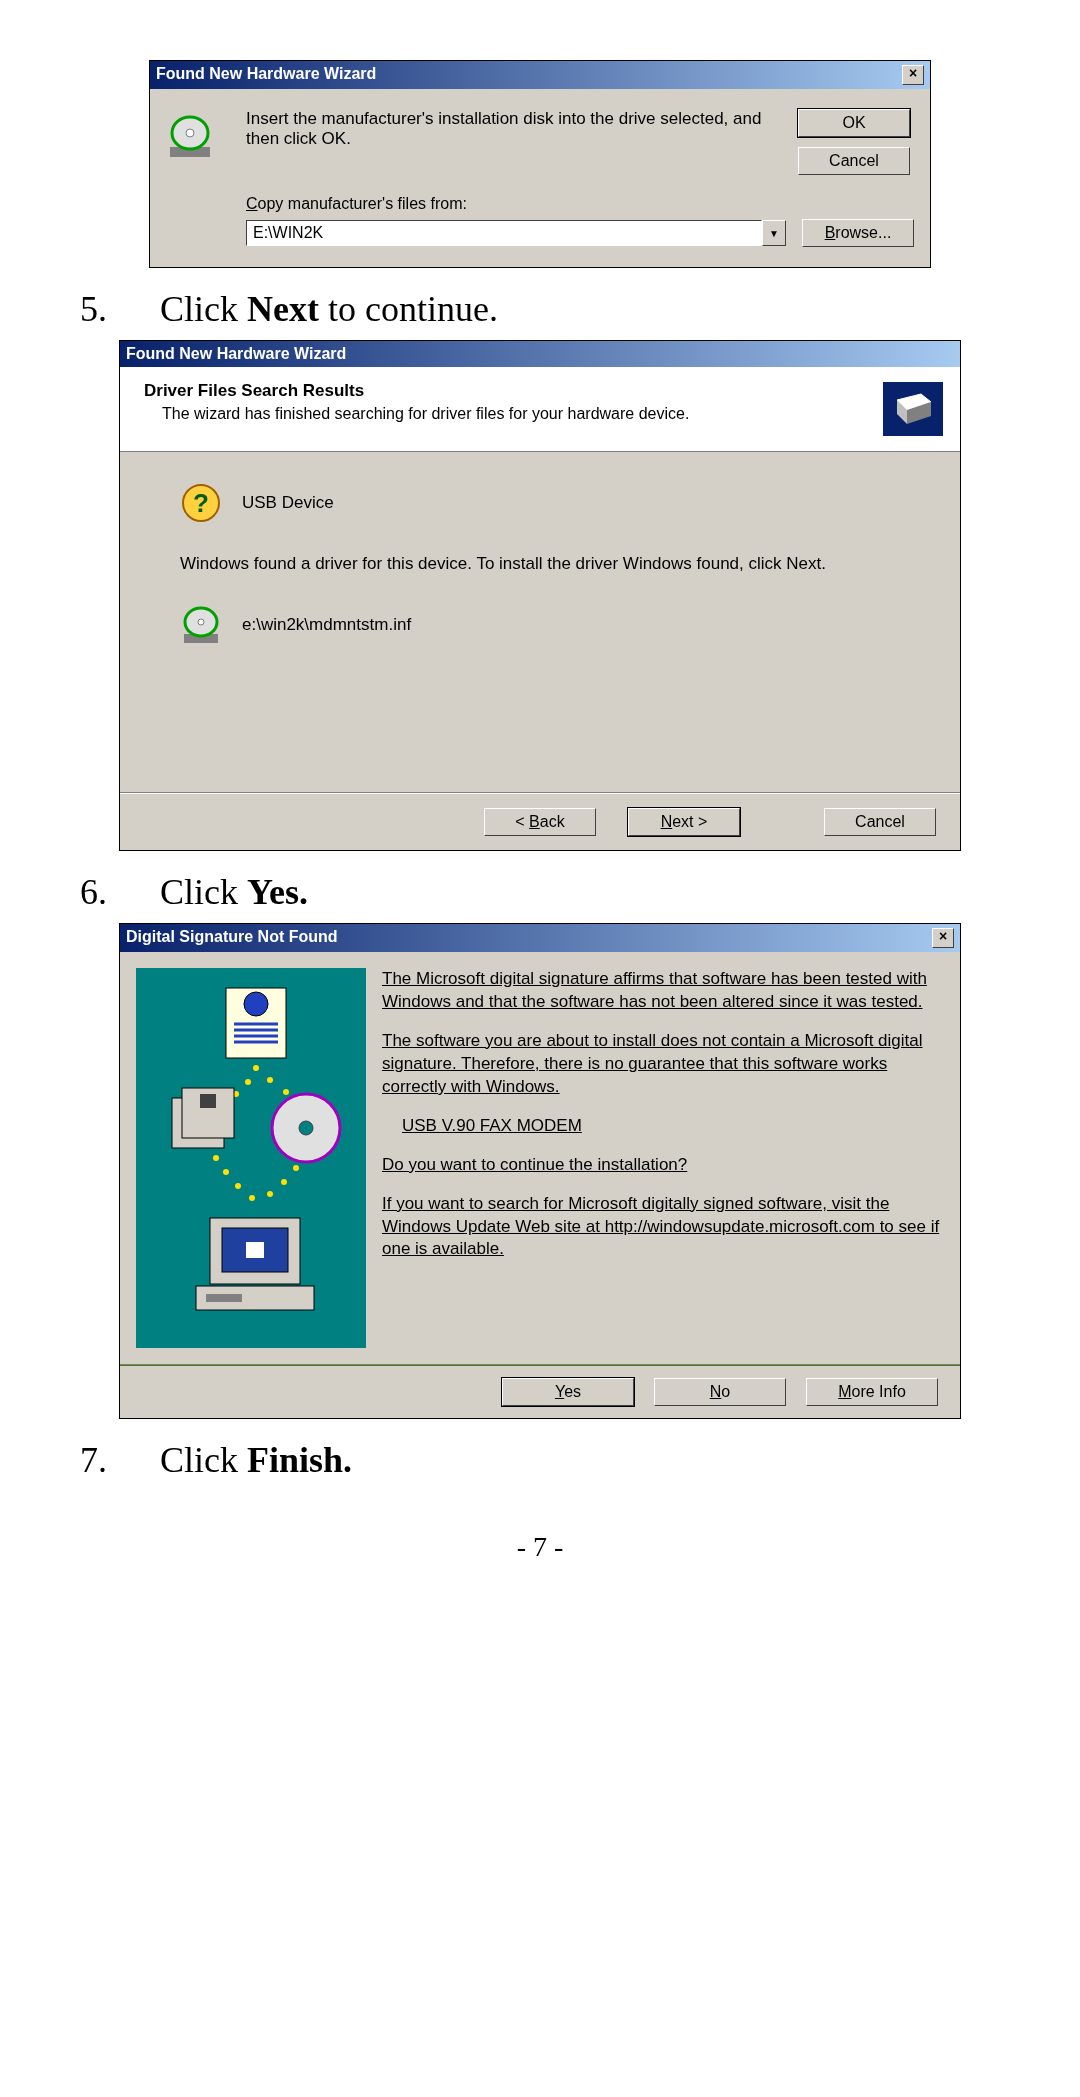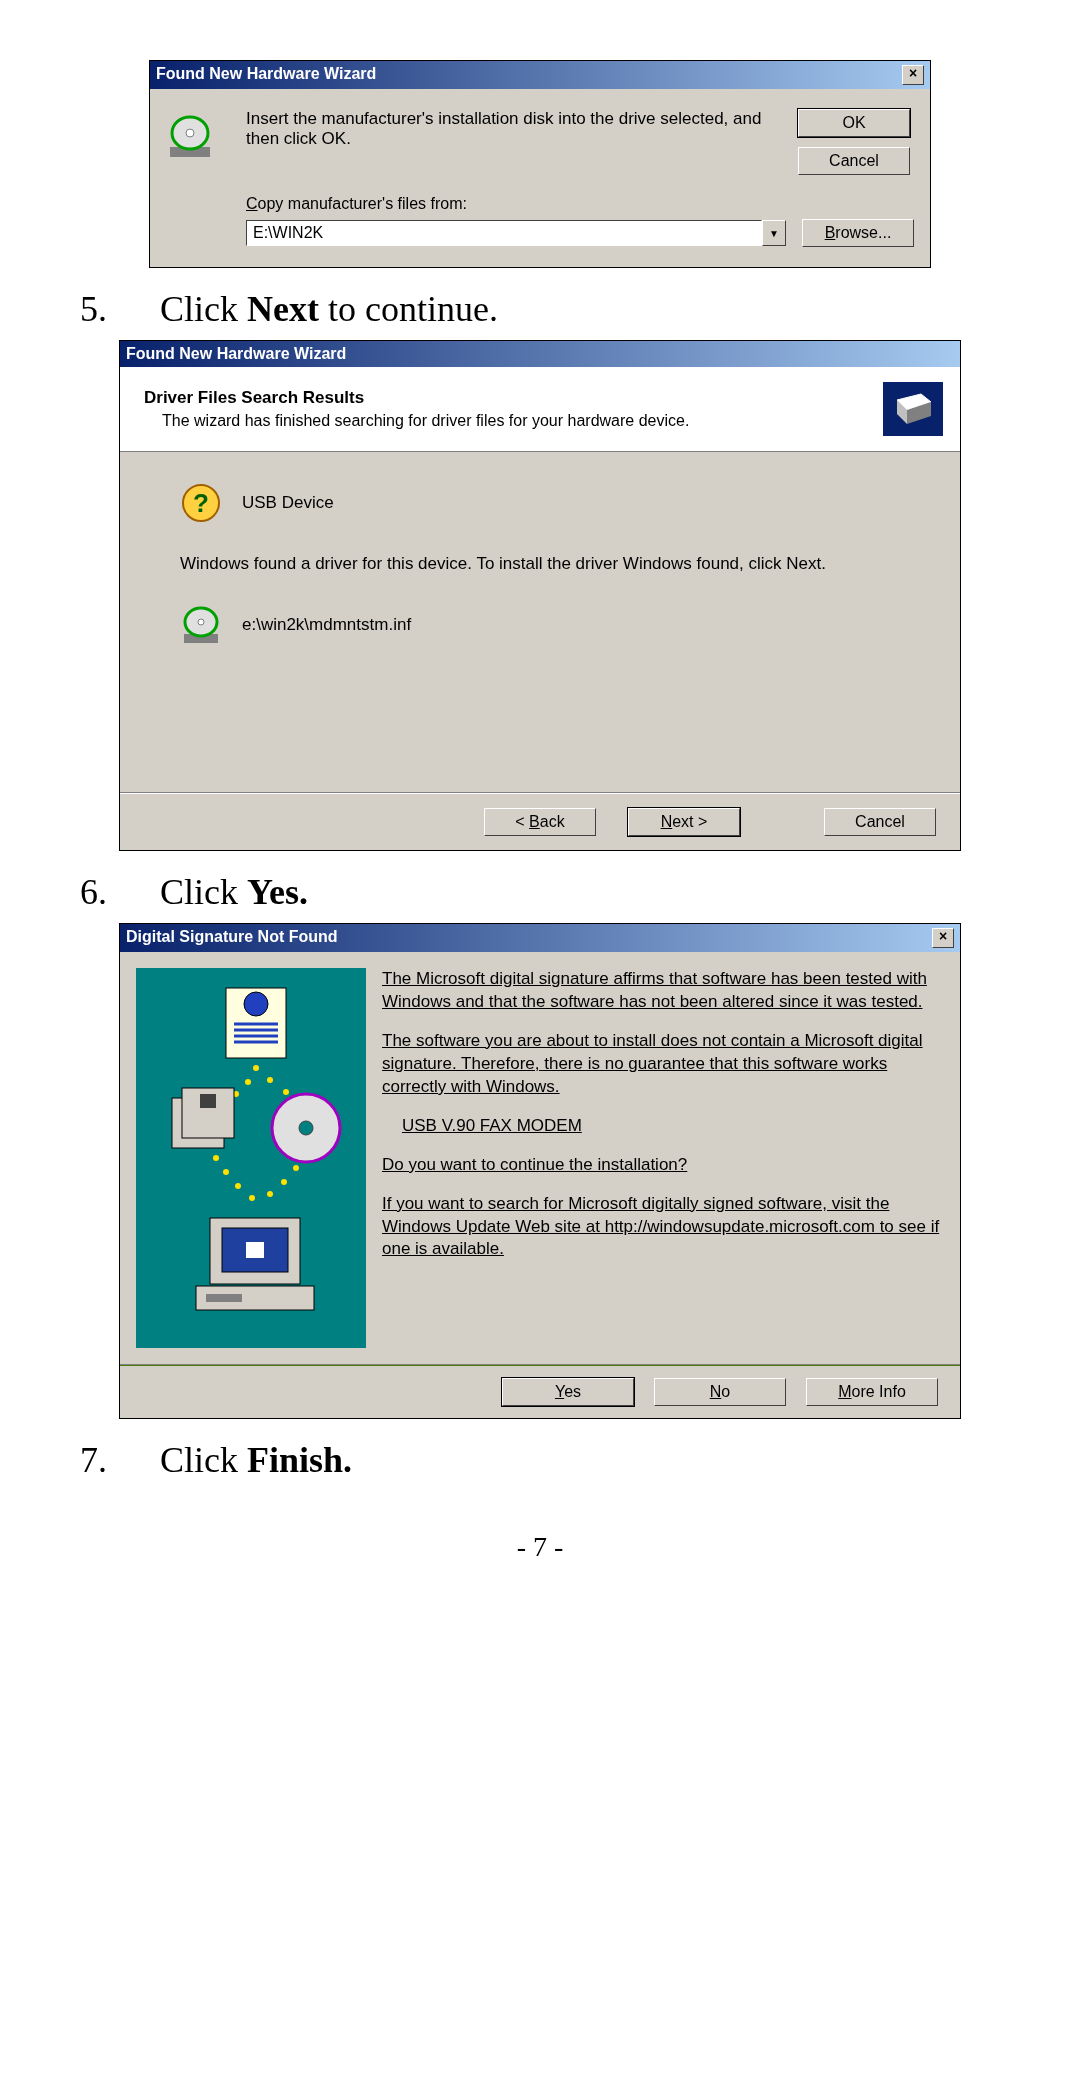--- a/index.html
+++ b/index.html
@@ -120,21 +120,20 @@
   .d1-bottom .row { display:flex; gap:16px; align-items:center; margin-top:6px;}
   .d1-bottom .row .dropdown { flex:1; }
 
   
   .d2 { width: 840px; }
   .d2-header {
     background: #fff;
     border-bottom: 1px solid #808080;
     padding: 14px 16px 14px 24px;
     display: flex;
-    align-items: center;
     justify-content: space-between;
   }
   .d2-header .left { flex:1; }
   .d2-header .title { font-weight: bold; font-size: 17px; }
   .d2-header .sub { font-size: 16px; margin-left: 18px; margin-top:4px; }
   .d2-header-icon {
     width: 60px; height: 54px; background:#08216b; border:1px solid #fff;
     display:flex; align-items:center; justify-content:center;
   }
   .d2-body { padding: 30px 30px 10px 60px; min-height: 300px; font-size:17px; }

